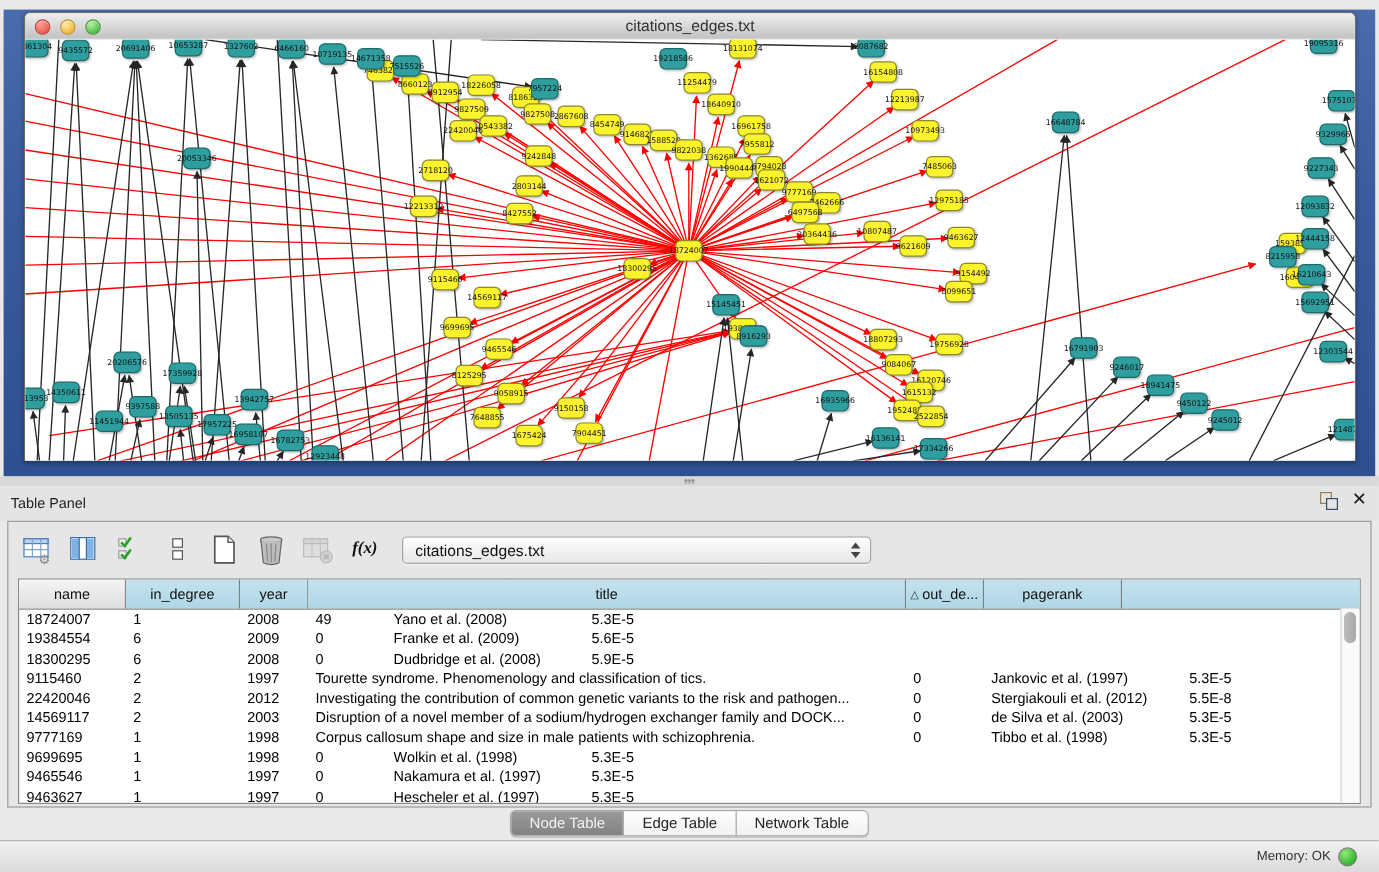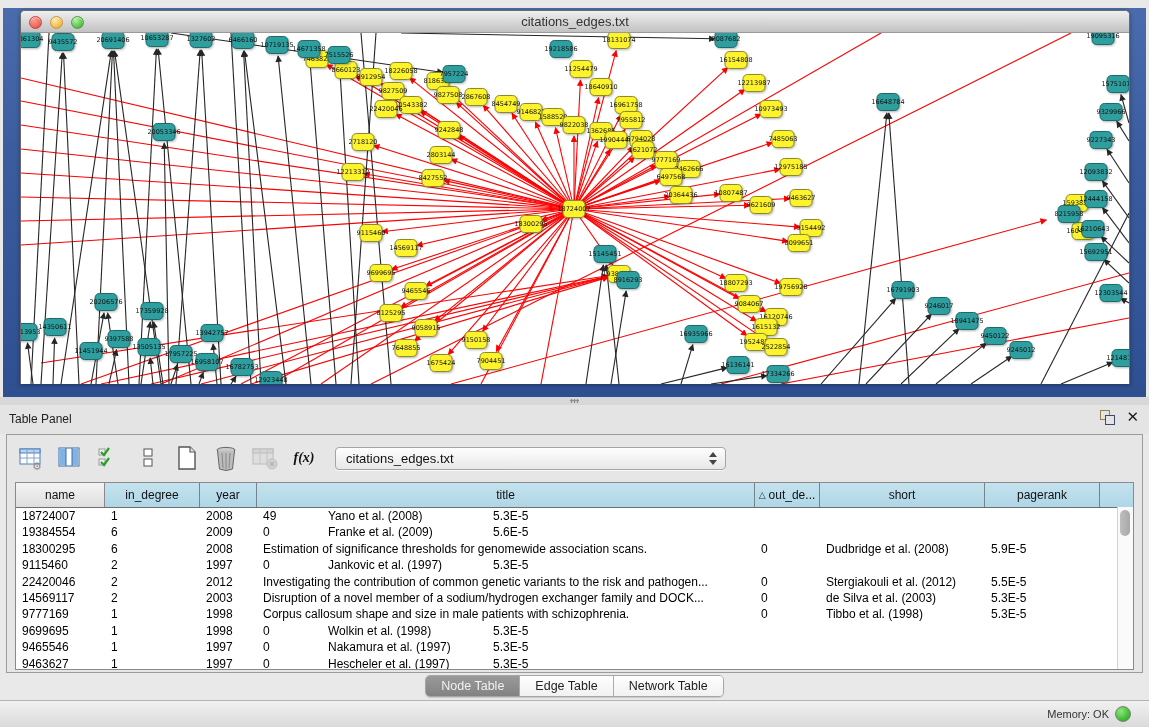--- a/index.html
+++ b/index.html
@@ -798,23 +798,20 @@
         <div class="th" style="width: 57px; flex: 0 0 57px;">
           <span>year</span>
         </div>
         <div class="th" style="width: 498px; flex: 0 0 498px;">
           <span>title</span>
         </div>
         <div class="th" style="width: 65px; flex: 0 0 65px;">
           <span class="sort">△</span>
           <span>out_de...</span>
         </div>
-        <div class="th" style="width: 165px; flex: 0 0 165px;">
-          <span>short</span>
-        </div>
         <div class="th" style="width: 115px; flex: 0 0 115px;">
           <span>pagerank</span>
         </div>
         <div class="th fill"></div>
       </div>
     <div class="tbody">
         <div class="tr">
           <div class="td" style="width: 89px; flex: 0 0 89px;">18724007</div>
           <div class="td" style="width: 95px; flex: 0 0 95px;">1</div>
           <div class="td" style="width: 57px; flex: 0 0 57px;">2008</div>
@@ -827,41 +824,41 @@
           <div class="td" style="width: 95px; flex: 0 0 95px;">6</div>
           <div class="td" style="width: 57px; flex: 0 0 57px;">2009</div>
           <div class="td" style="width: 65px; flex: 0 0 65px;">0</div>
           <div class="td" style="width: 165px; flex: 0 0 165px;">Franke et al. (2009)</div>
           <div class="td" style="width: 115px; flex: 0 0 115px;">5.6E-5</div>
         </div>
         <div class="tr">
           <div class="td" style="width: 89px; flex: 0 0 89px;">18300295</div>
           <div class="td" style="width: 95px; flex: 0 0 95px;">6</div>
           <div class="td" style="width: 57px; flex: 0 0 57px;">2008</div>
-          <div class="td" style="width: 498px; flex: 0 0 498px;">Estimation of significance thresholds for genomewide association scans.</div>
           <div class="td" style="width: 65px; flex: 0 0 65px;">0</div>
           <div class="td" style="width: 165px; flex: 0 0 165px;">Dudbridge et al. (2008)</div>
           <div class="td" style="width: 115px; flex: 0 0 115px;">5.9E-5</div>
         </div>
         <div class="tr">
           <div class="td" style="width: 89px; flex: 0 0 89px;">9115460</div>
           <div class="td" style="width: 95px; flex: 0 0 95px;">2</div>
           <div class="td" style="width: 57px; flex: 0 0 57px;">1997</div>
+          <div class="td" style="width: 498px; flex: 0 0 498px;">Tourette syndrome. Phenomenology and classification of tics.</div>
           <div class="td" style="width: 65px; flex: 0 0 65px;">0</div>
           <div class="td" style="width: 165px; flex: 0 0 165px;">Jankovic et al. (1997)</div>
           <div class="td" style="width: 115px; flex: 0 0 115px;">5.3E-5</div>
         </div>
         <div class="tr">
           <div class="td" style="width: 89px; flex: 0 0 89px;">22420046</div>
           <div class="td" style="width: 95px; flex: 0 0 95px;">2</div>
           <div class="td" style="width: 57px; flex: 0 0 57px;">2012</div>
           <div class="td" style="width: 498px; flex: 0 0 498px;">Investigating the contribution of common genetic variants to the risk and pathogen...</div>
           <div class="td" style="width: 65px; flex: 0 0 65px;">0</div>
           <div class="td" style="width: 165px; flex: 0 0 165px;">Stergiakouli et al. (2012)</div>
-          <div class="td" style="width: 115px; flex: 0 0 115px;">5.5E-5</div>
+          <div class="td" style="width: 115px; flex: 0 0 115px;">5.5E-8</div>
         </div>
         <div class="tr">
           <div class="td" style="width: 89px; flex: 0 0 89px;">14569117</div>
           <div class="td" style="width: 95px; flex: 0 0 95px;">2</div>
           <div class="td" style="width: 57px; flex: 0 0 57px;">2003</div>
           <div class="td" style="width: 498px; flex: 0 0 498px;">Disruption of a novel member of a sodium/hydrogen exchanger family and DOCK...</div>
           <div class="td" style="width: 65px; flex: 0 0 65px;">0</div>
           <div class="td" style="width: 165px; flex: 0 0 165px;">de Silva et al. (2003)</div>
           <div class="td" style="width: 115px; flex: 0 0 115px;">5.3E-5</div>
         </div>

